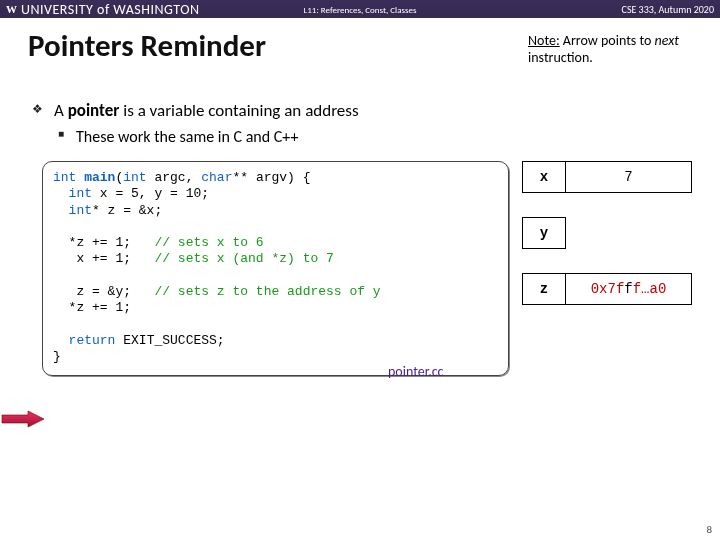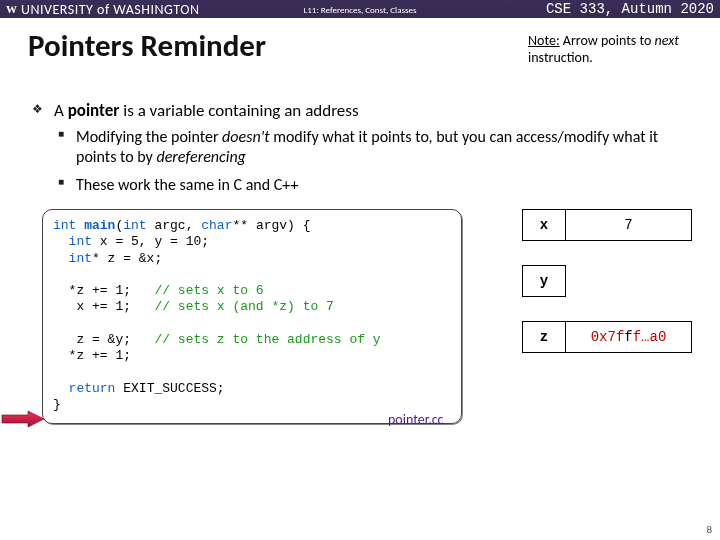--- a/index.html
+++ b/index.html
@@ -25,21 +25,21 @@
   .header .w-logo {
     font-family: Georgia, serif; font-weight: bold;
     font-size: 11px; color: #fff;
   }
   .header .uw-text { letter-spacing: .5px; font-size: 14px; }
   .header .center {
     position: absolute; left: 50%; transform: translateX(-50%);
     font-size: 9px;
   }
   .header .right {
-    margin-left: auto; font-size: 14px; font-family: Liberation Mono, monospace;
+    margin-left: auto; font-size: 10px;
   }
   .title-row {
     display: flex; justify-content: space-between;
     align-items: flex-start;
     padding: 8px 22px 2px 28px;
   }
   .slide-title {
     font-size: 31px; color: #111;
   }
   .note {
@@ -63,21 +63,21 @@
   ul.sub > li { position: relative; padding-left: 22px; margin-bottom: 8px; font-size: 16px; line-height: 1.25; }
   ul.sub > li::before {
     content: "■"; position: absolute; left: 4px; top: 1px;
     font-size: 10px; color: #222;
   }
   .i { font-style: italic; text-align: center; }
   .b { font-weight: bold; }
 
   .lower { position: relative; padding: 6px 30px 0 42px; }
   .code-box {
-    width: 420px; border: 1px solid #444; border-radius: 10px;
+    width: 467px; border: 1px solid #444; border-radius: 10px;
     padding: 8px 10px 10px 10px;
     font-family: "Courier New", monospace;
     font-size: 13px; line-height: 1.25;
     white-space: pre;
     position: relative;
     box-shadow: 1px 1px 0 #888;
   }
   .kw { color: #1060c8; }
   .cm { color: #1a9a1a; }
   .caption {
@@ -132,23 +132,20 @@
   <div class="note">
     <span class="u">Note:</span><span> Arrow points to </span><span class="i">next</span><span> instruction.</span>
   </div>
 </div>
 
 <div class="body">
   <ul class="top">
     <li>
       <span>A </span><span class="b">pointer</span><span> is a variable containing an address</span>
       <ul class="sub">
-        <li>
-          <span>Modifying the pointer </span><span class="i">doesn't</span><span> modify what it points to, but you can access/modify what it points to by </span><span class="i">dereferencing</span>
-        </li>
         <li>These work the same in C and C++</li>
       </ul>
     </li>
   </ul>
 </div>
 
 <div class="lower">
   <div class="code-box"><span class="kw">int</span><span> </span><span class="kw" style="font-weight:bold">main</span><span>(</span><span class="kw">int</span><span> argc, </span><span class="kw">char</span><span>** argv) {</span>
 <span>  </span><span class="kw">int</span><span> x = 5, y = 10;</span>
 <span>  </span><span class="kw">int</span><span>* z = &amp;x;</span>

